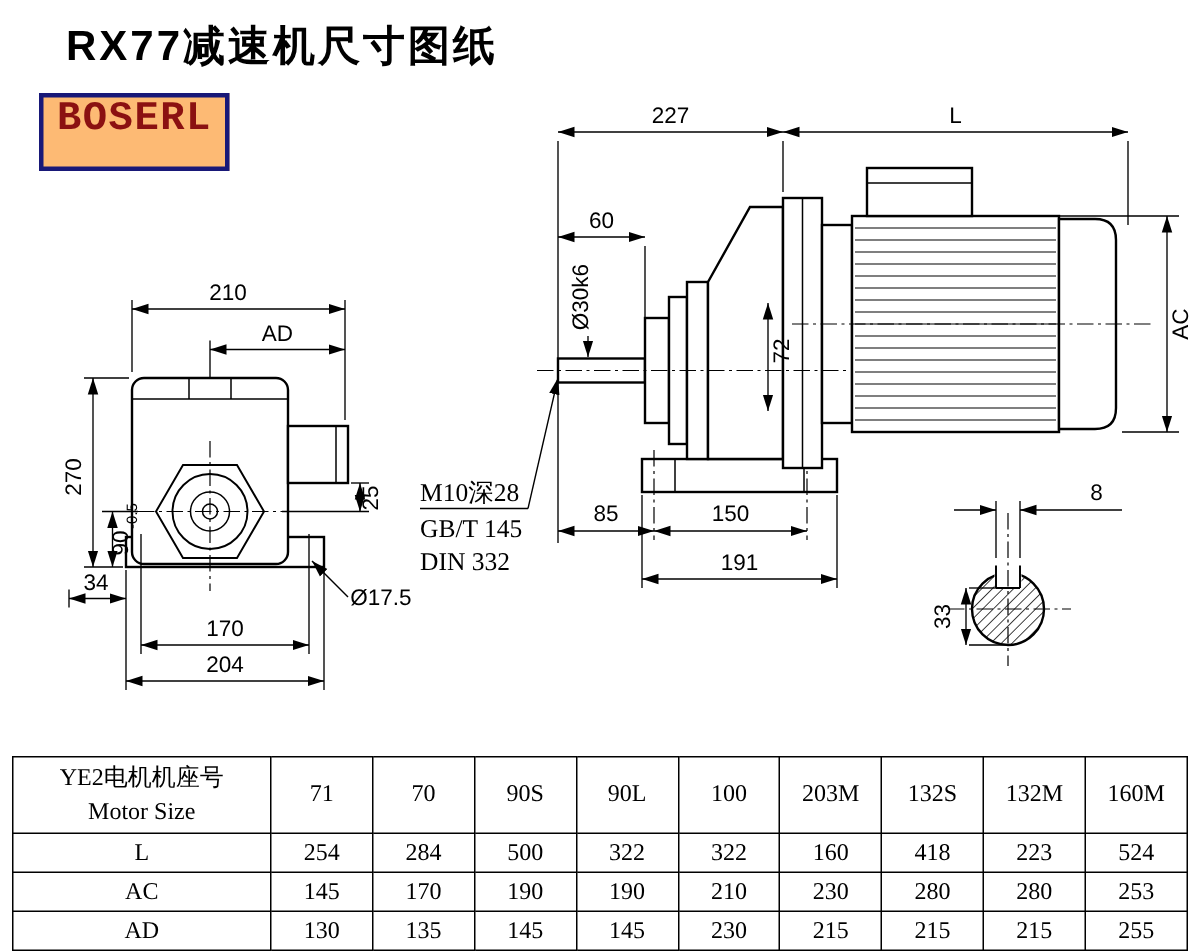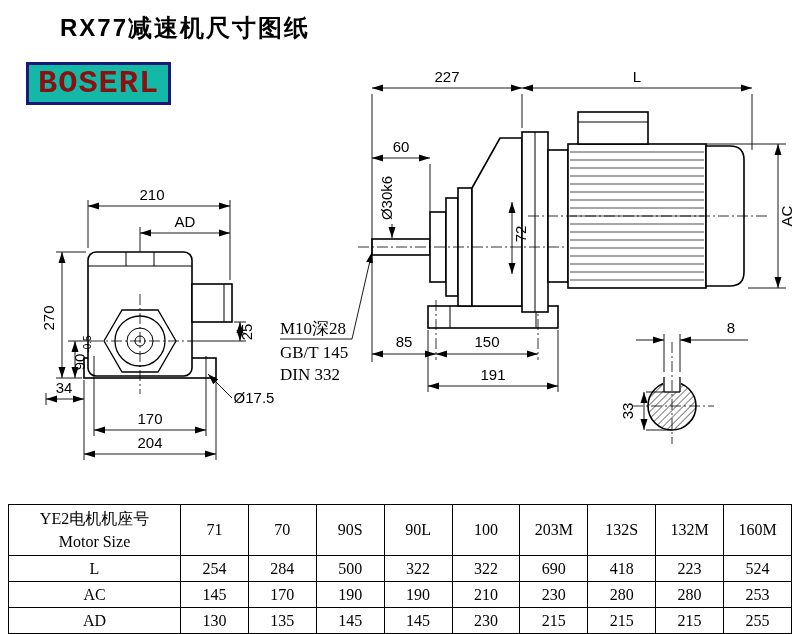--- a/index.html
+++ b/index.html
@@ -1,22 +1,22 @@
 <!DOCTYPE html>
 <html><head>
 <meta charset="utf-8">
 <style>
   html,body{margin:0;padding:0;background:#fff;}
   .sheet{position:relative;width:800px;height:634px;background:#fff;overflow:hidden;
          font-family:"Liberation Sans",sans-serif;color:#000;}
-  .title{position:absolute;left:60px;top:12px;font-size:24px;font-weight:bold;
+  .title{position:absolute;left:44px;top:12px;font-size:28px;font-weight:bold;
          letter-spacing:2px;font-family:"Liberation Sans",sans-serif;}
-  .brand{position:absolute;left:26px;top:62px;border:3px solid #181878;padding:0 9px 0 9px;
+  .brand{position:absolute;left:26px;top:62px;border:3px solid #181878;padding:0 9px 16px 9px;
          font-family:"Liberation Mono","DejaVu Sans Mono",monospace;font-weight:bold;
-         font-size:32px;color:#8b1111;background:#14b8a6;letter-spacing:1px;}
+         font-size:27px;color:#8b1111;background:#fdba74;letter-spacing:1px;}
   svg text{font-family:"Liberation Sans",sans-serif;fill:#000;}
   .dt{font-size:15px;}
   .dt2{font-size:17px;font-family:"Liberation Serif",serif;}
   .sub{font-size:10px;}
   .ol{fill:#fff;stroke:#000;stroke-width:1.6;}
   .ml{fill:none;stroke:#000;stroke-width:1.3;}
   .il{fill:none;stroke:#000;stroke-width:1;}
   .dim{fill:none;stroke:#000;stroke-width:0.9;}
   .cl{fill:none;stroke:#000;stroke-width:0.8;stroke-dasharray:11 3 2 3;}
   .fin{fill:none;stroke:#000;stroke-width:0.7;}
@@ -222,21 +222,21 @@
       <td>132M</td>
       <td>160M</td>
     </tr>
     <tr>
       <td>L</td>
       <td>254</td>
       <td>284</td>
       <td>500</td>
       <td>322</td>
       <td>322</td>
-      <td>690</td>
+      <td>160</td>
       <td>418</td>
       <td>223</td>
       <td>524</td>
     </tr>
     <tr>
       <td>AC</td>
       <td>145</td>
       <td>170</td>
       <td>190</td>
       <td>190</td>

